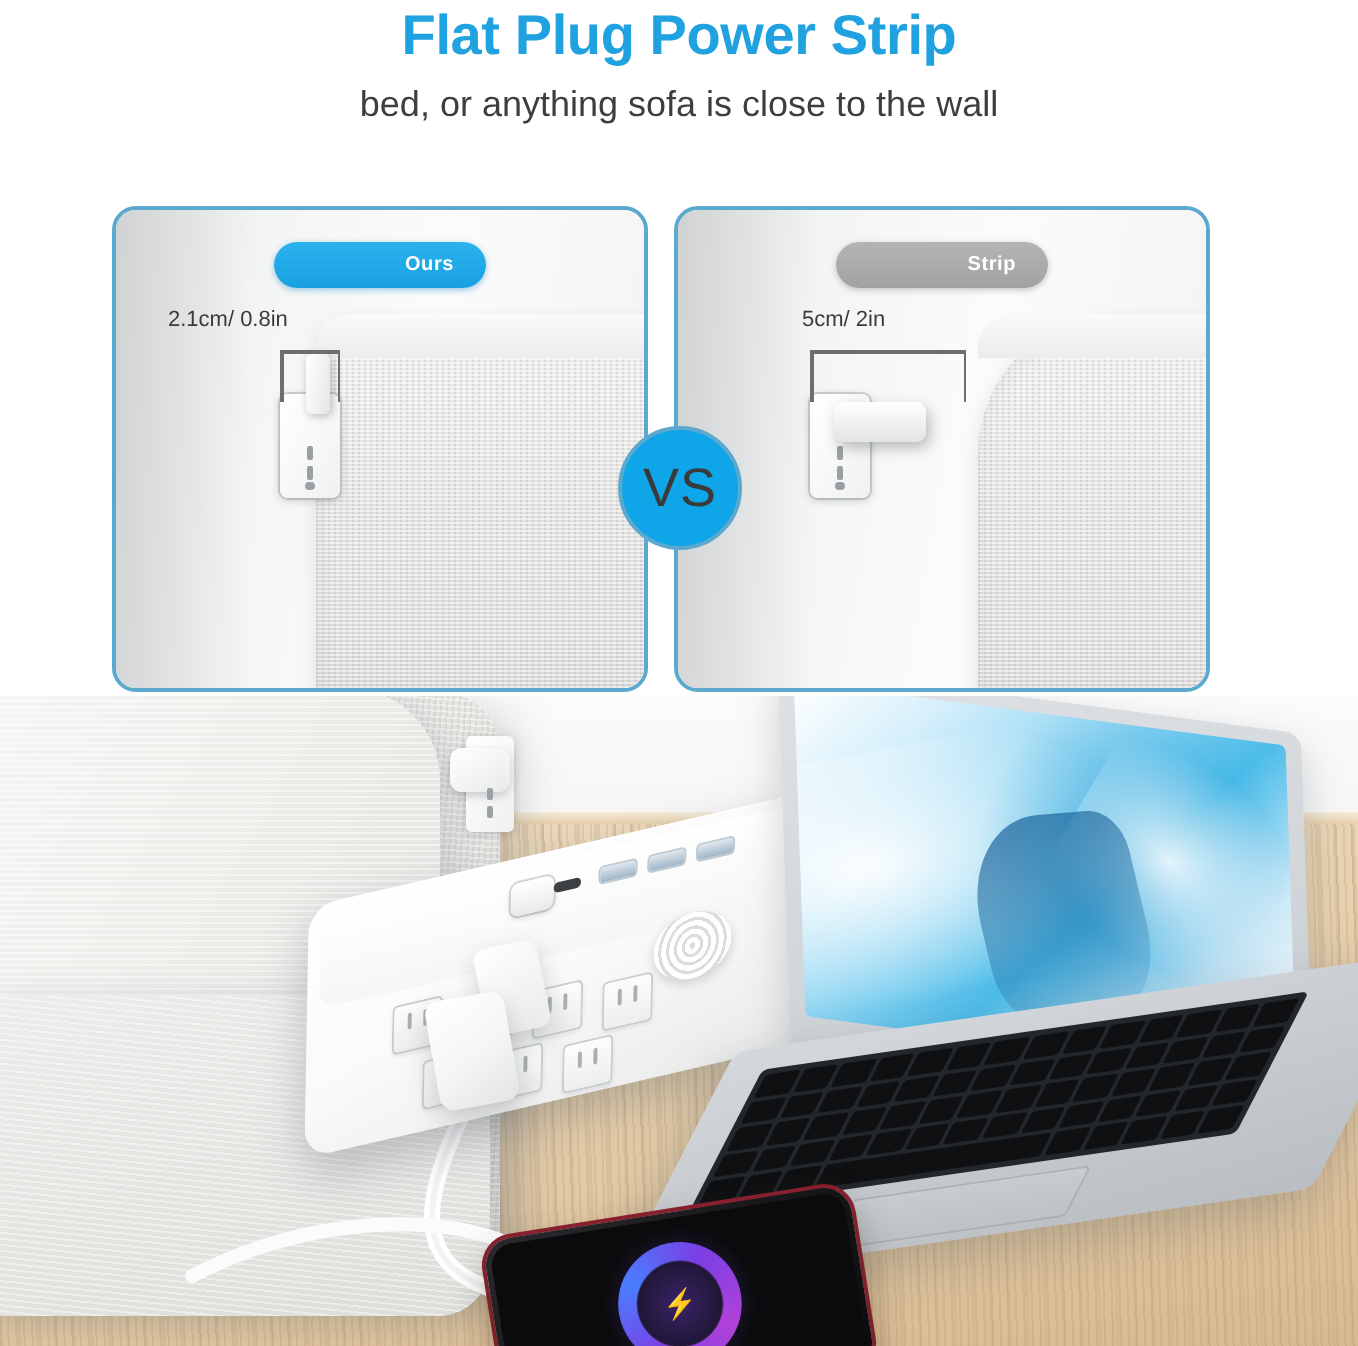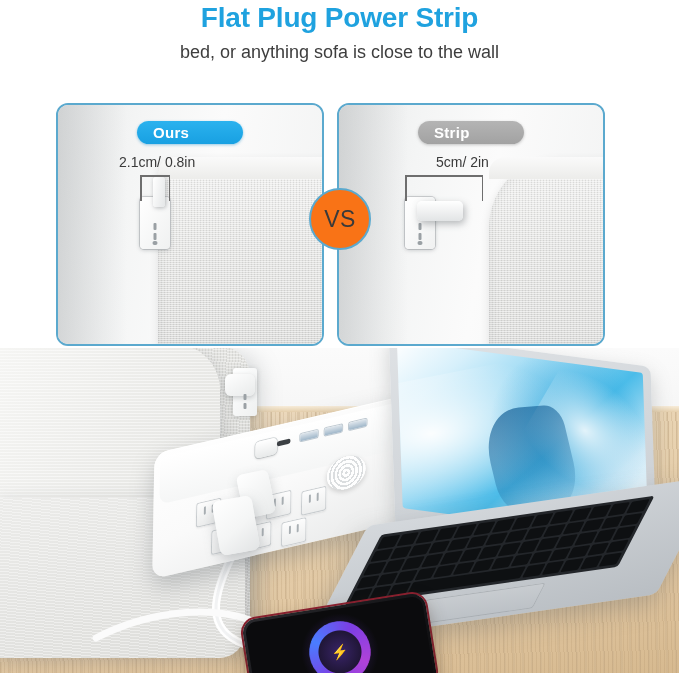--- a/index.html
+++ b/index.html
@@ -89,40 +89,40 @@
 
   
   .measure { position: absolute; }
   .measure .bar { position: absolute; top: 0; height: 1.5px; background: #6e6e6e; width: 100%; }
   .measure .tick-l, .measure .tick-r {
     position: absolute; top: 0; width: 1.5px; height: 26px; background: #6e6e6e;
   }
   .measure .tick-l { left: 0; }
   .measure .tick-r { right: 0; }
   .measure-label {
-    position: absolute; white-space: nowrap; font-size: 14px; color: #3a3a3a; margin-left: 35px;
+    position: absolute; white-space: nowrap; font-size: 11px; color: #3a3a3a;
   }
 
   
   .badge {
     position: absolute; top: 16px; left: 50%; transform: translateX(-50%);
     min-width: 106px; height: 23px; line-height: 23px; border-radius: 12px;
-    color: #ffffff; font-size: 15px; font-weight: bold; text-align: left;
+    color: #ffffff; font-size: 10px; font-weight: bold; text-align: right;
     letter-spacing: .3px; padding: 0 16px;
   }
   .badge.ours   { background: linear-gradient(180deg,#2BB2EE,#18A0E2); box-shadow: 0 1px 3px rgba(25,140,200,.45); }
   .badge.others { background: linear-gradient(180deg,#B4B4B4,#A2A2A2); box-shadow: 0 1px 3px rgba(130,130,130,.45); }
 
   
   .vs {
-    position: absolute; left: 50%; top: 116px; transform: translate(-50%,-50%);
+    position: absolute; left: 50%; top: 141px; transform: translate(-50%,-50%);
     width: 62px; height: 62px; border-radius: 50%;
-    background: #f97316; border: 2px solid #5BA9CE;
+    background: #0ea5e9; border: 2px solid #5BA9CE;
     display: flex; align-items: center; justify-content: center;
-    font-size: 23px; font-weight: 500; color: #3a3a3a; letter-spacing: .5px;
+    font-size: 27px; font-weight: 500; color: #3a3a3a; letter-spacing: .5px;
     z-index: 6;
   }
 
   
   .photo { position: absolute; left: 0; top: 348px; width: 679px; height: 325px; overflow: hidden; background:#fff; }
 
   .bg-wall {
     position: absolute; left: 0; top: 0; width: 679px; height: 120px;
     background: linear-gradient(180deg,#fbfbfb,#f2f2f2);
   }

